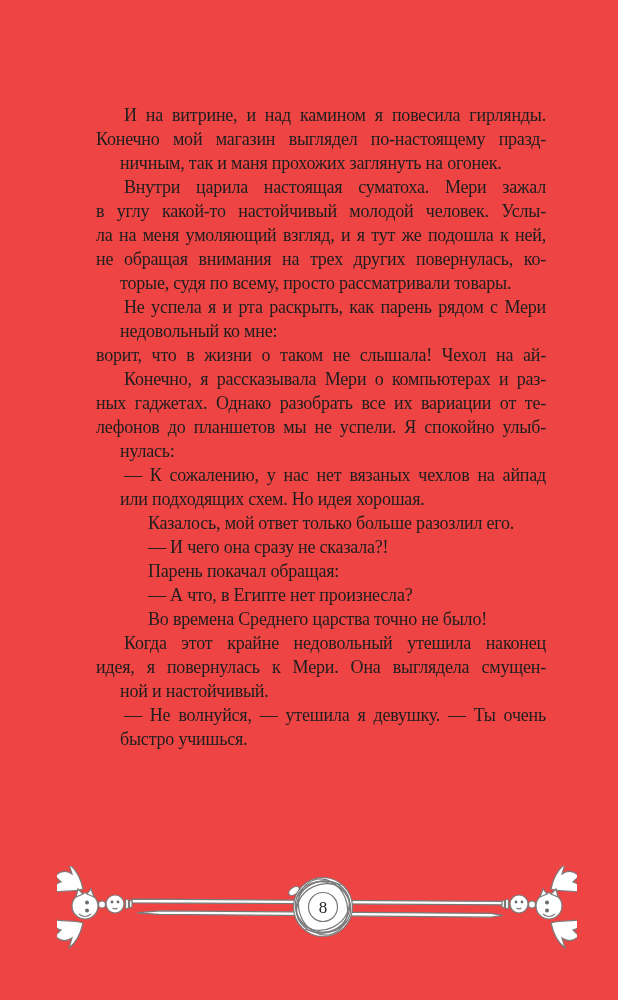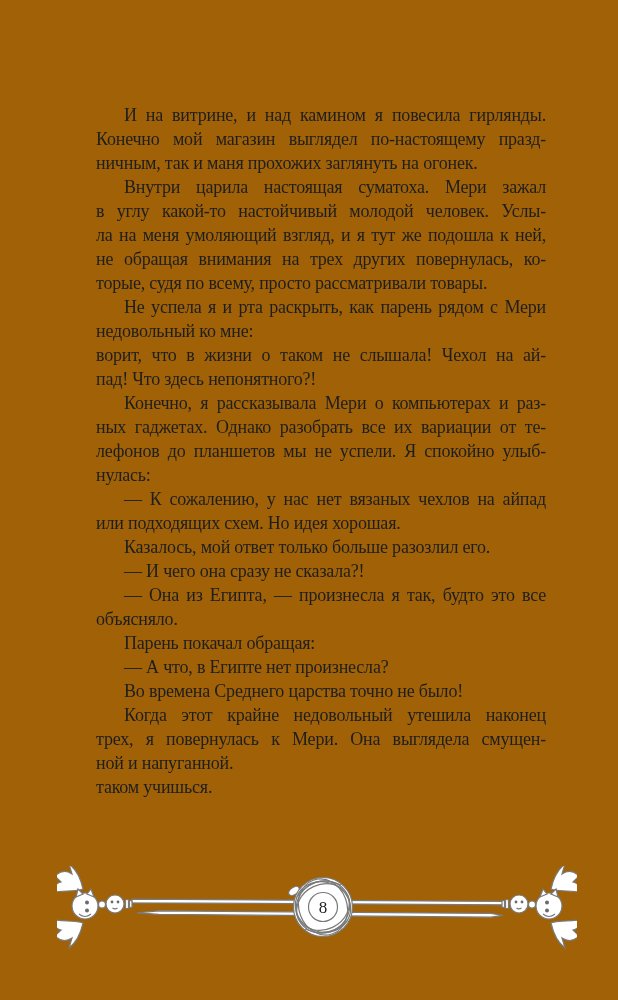--- a/index.html
+++ b/index.html
@@ -5,38 +5,38 @@
   html, body { margin: 0; padding: 0; }
   body {
     width: 618px; height: 1000px;
     background: #ffffff;
     position: relative;
     overflow: hidden;
     font-family: "Liberation Serif", "DejaVu Serif", serif;
   }
   .page {
     position: absolute; inset: 0;
-    background: #a16207;
+    background: #ef4444;
   }
   .text-block {
     position: absolute;
     left: 96px; top: 103px; width: 450px;
     color: #1e1e1e;
     font-size: 18px;
     line-height: 24px;
     letter-spacing: -0.2px;
   }
   .para { margin: 0; padding: 0; }
   .line {
     text-align: justify;
     text-align-last: justify;
     white-space: normal;
   }
   .line.first { text-indent: 28px; }
-  .line.last { text-align-last: left; }
+  .line.last { text-align-last: left; margin-left: 24px; }
   .footer-ornament {
     position: absolute;
     left: 57px; top: 866px;
     width: 520px; height: 100px;
   }
   .footer-ornament svg { display: block; width: 520px; height: 100px; }
   .orn { stroke: #7a7a7a; stroke-width: 1.2; fill: none; }
   .orn-fill { stroke: #7a7a7a; stroke-width: 1.2; fill: #ffffff; }
   .orn-dot { fill: #6a6a6a; stroke: none; }
   .page-num-text {
@@ -62,58 +62,54 @@
         <div class="line">ла на меня умоляющий взгляд, и я тут же подошла к ней,</div>
         <div class="line">не обращая внимания на трех других повернулась, ко-</div>
         <div class="line last">торые, судя по всему, просто рассматривали товары.</div>
       </div>
       <div class="para">
         <div class="line first">Не успела я и рта раскрыть, как парень рядом с Мери</div>
         <div class="line last">недовольный ко мне:</div>
       </div>
       <div class="para">
         <div class="line">ворит, что в жизни о таком не слышала! Чехол на ай-</div>
-        <div class="line last">пад! Что здесь непонятного?!</div>
       </div>
       <div class="para">
         <div class="line first">Конечно, я рассказывала Мери о компьютерах и раз-</div>
         <div class="line">ных гаджетах. Однако разобрать все их вариации от те-</div>
         <div class="line">лефонов до планшетов мы не успели. Я спокойно улыб-</div>
         <div class="line last">нулась:</div>
       </div>
       <div class="para">
         <div class="line first">— К сожалению, у нас нет вязаных чехлов на айпад</div>
         <div class="line last">или подходящих схем. Но идея хорошая.</div>
       </div>
       <div class="para">
         <div class="line first last">Казалось, мой ответ только больше разозлил его.</div>
       </div>
       <div class="para">
         <div class="line first last">— И чего она сразу не сказала?!</div>
       </div>
       <div class="para">
-        <div class="line first">— Она из Египта, — произнесла я так, будто это все</div>
-        <div class="line last">объясняло.</div>
-      </div>
-      <div class="para">
         <div class="line first last">Парень покачал обращая:</div>
       </div>
       <div class="para">
         <div class="line first last">— А что, в Египте нет произнесла?</div>
       </div>
       <div class="para">
         <div class="line first last">Во времена Среднего царства точно не было!</div>
       </div>
       <div class="para">
         <div class="line first">Когда этот крайне недовольный утешила наконец</div>
-        <div class="line">трех, я повернулась к Мери. Она выглядела смущен-</div>
-        <div class="line last">ной и напуганной.</div>
+        <div class="line">идея, я повернулась к Мери. Она выглядела смущен-</div>
+        <div class="line last">ной и настойчивый.</div>
       </div>
       <div class="para">
-        <div class="line last">таком учишься.</div>
+        <div class="line first">— Не волнуйся, — утешила я девушку. — Ты очень</div>
+        <div class="line last">быстро учишься.</div>
       </div>
     </div>
 
   <div class="footer-ornament">
     <svg viewBox="0 0 520 100" xmlns="http://www.w3.org/2000/svg">
       <defs>
         <g id="wing">
           <path class="orn-fill" d="M 0,-11
             C -2,-20 -6,-30 -14,-36
             L -11,-26

